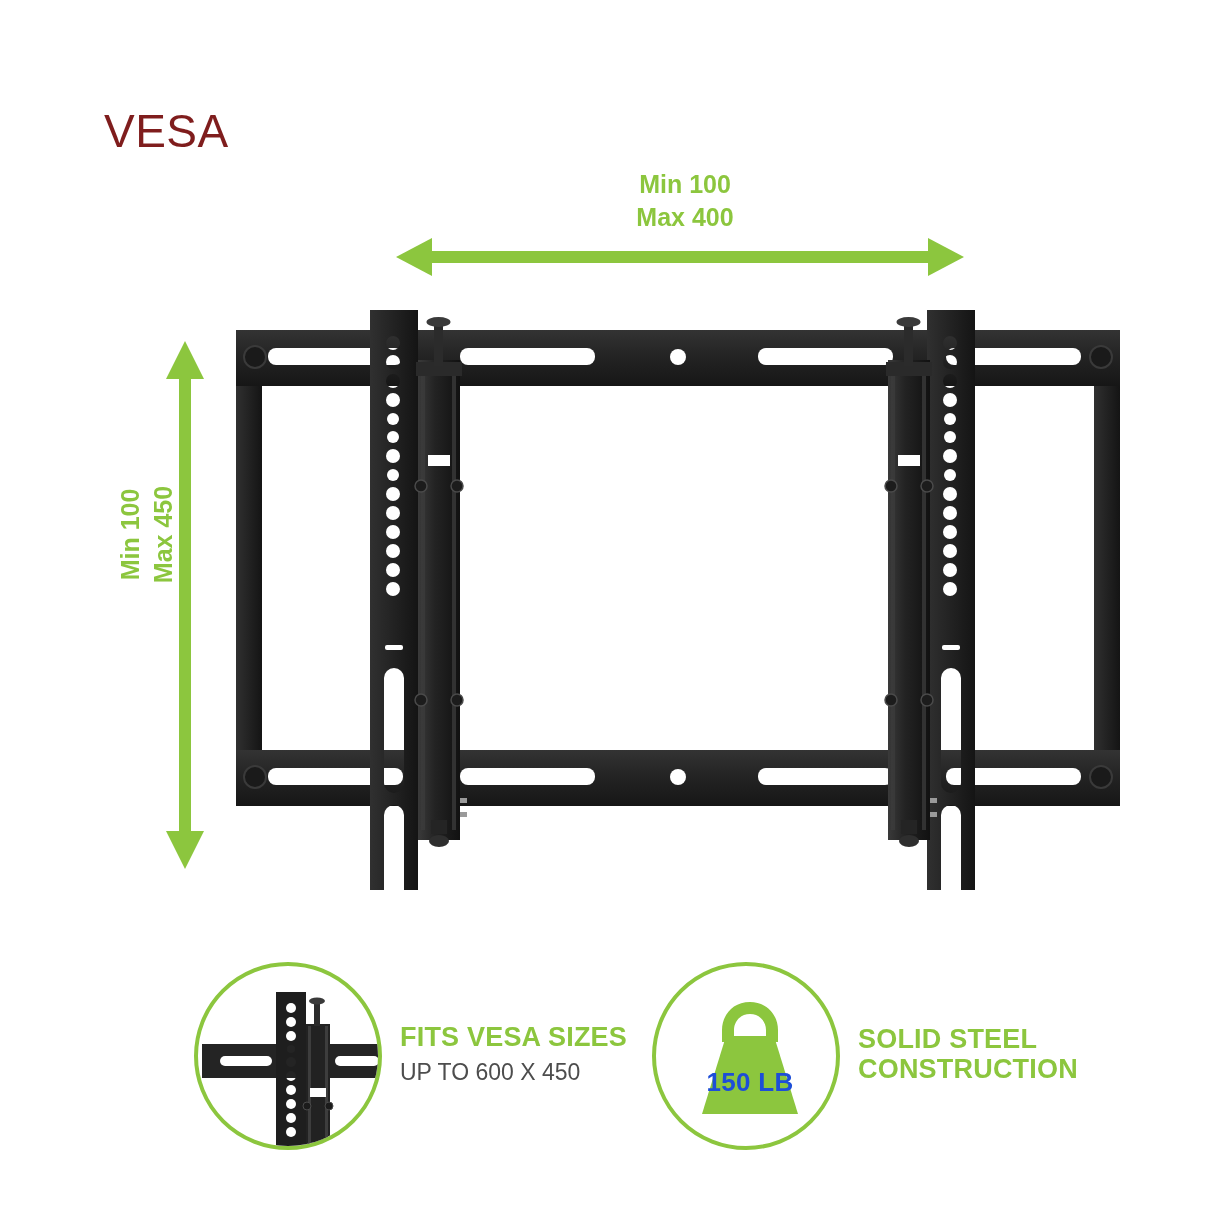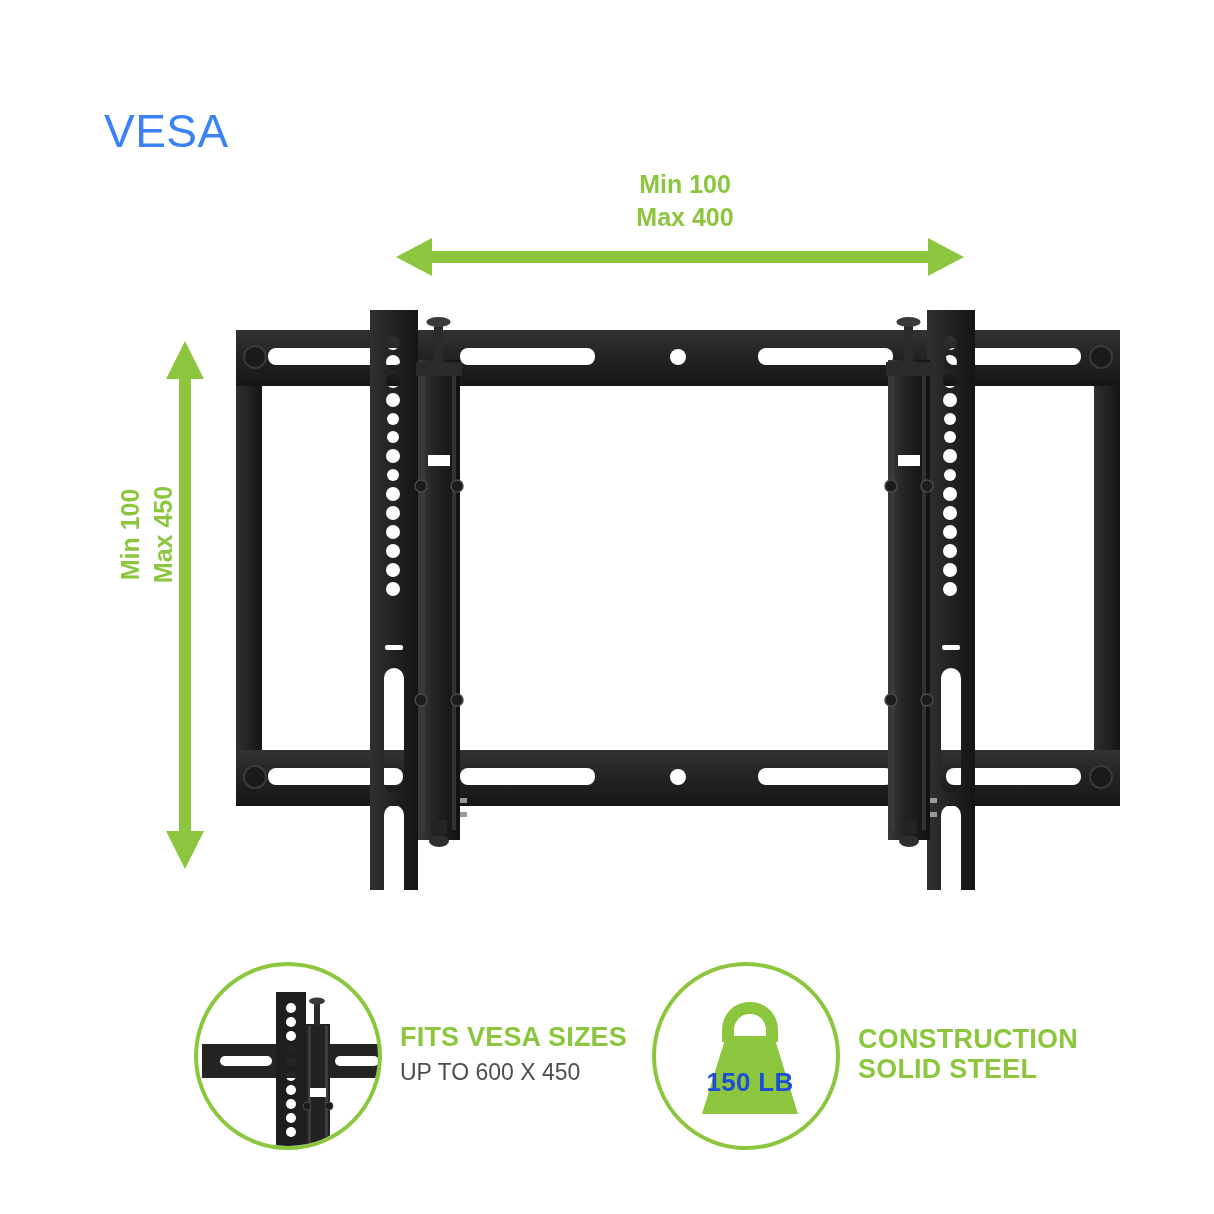--- a/index.html
+++ b/index.html
@@ -23,21 +23,21 @@
     height: 1214px;
   }
 
   
   #vesa-title {
     position: absolute;
     left: 104px;
     top: 108px;
     font-size: 46px;
     font-weight: 400;
-    color: #3b82f6;
+    color: #7f1d1d;
     letter-spacing: 0.5px;
     line-height: 1;
   }
 
   
   #top-dim-label {
     position: absolute;
     left: 520px;
     top: 168px;
     width: 330px;
@@ -377,19 +377,19 @@
         <path d="M94 36 C 76 36 66 50 66 64 L 66 76 L 78 76 L 78 64
                  C 78 56 84 48 94 48 C 104 48 110 56 110 64 L 110 76
                  L 122 76 L 122 64 C 122 50 112 36 94 36 Z" fill="#8CC63E"></path>
 
         <path d="M70 70 L 118 70 L 142 148 L 46 148 Z" fill="#8CC63E"></path>
       </svg>
       <div id="weight-value">150 LB</div>
     </div>
     <div class="feature-text">
       <div class="feature-head">
+        <span>SOLID STEEL</span>
         <span>CONSTRUCTION</span>
-        <span>SOLID STEEL</span>
       </div>
     </div>
   </div>
 
 </div>
 
 </body></html>

